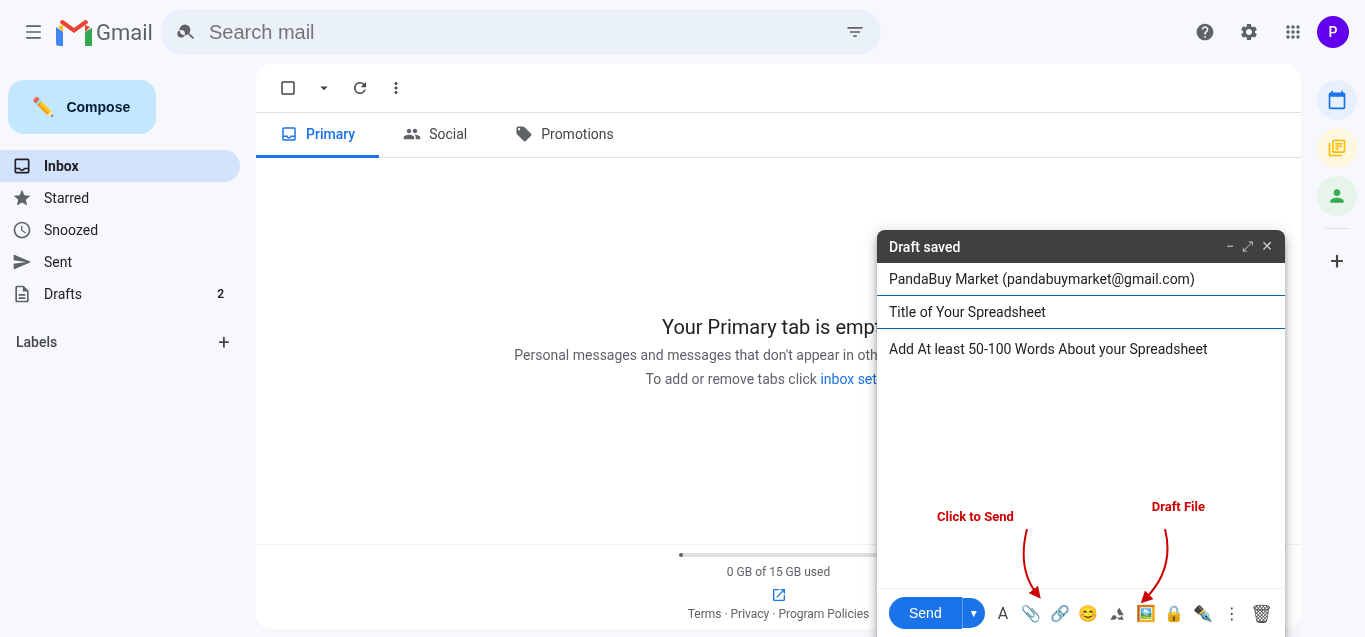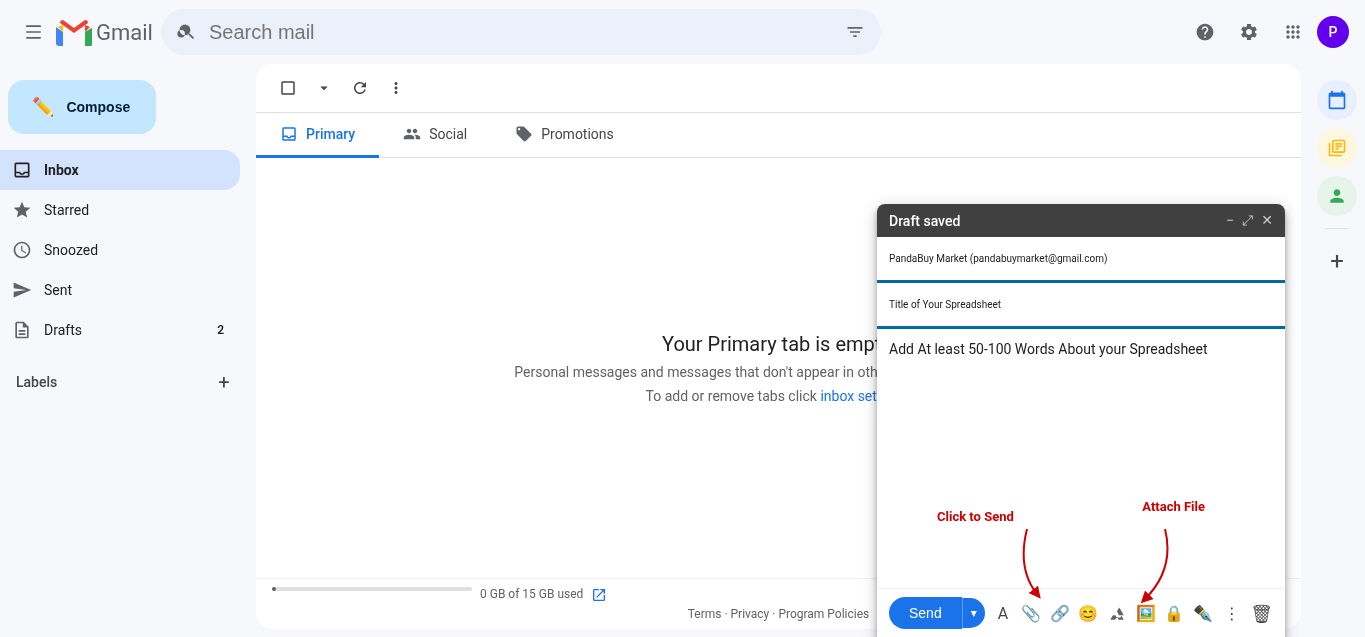--- a/index.html
+++ b/index.html
@@ -18,21 +18,21 @@
     .topbar-icon-btn { width: 40px; height: 40px; border-radius: 50%; display: flex; align-items: center; justify-content: center; cursor: pointer; color: #5f6368; }
     .avatar { width: 32px; height: 32px; border-radius: 50%; background: #6200ee; color: white; display: flex; align-items: center; justify-content: center; font-size: 14px; font-weight: 500; cursor: pointer; }
 
     
     .layout { display: flex; height: calc(637px - 64px); }
 
     
     .sidebar { width: 256px; min-width: 256px; padding: 8px 0; overflow-y: auto; }
     .compose-btn { margin: 8px 16px 16px 8px; background: #c2e7ff; color: #001d35; border: none; border-radius: 16px; padding: 16px 24px; font-size: 14px; font-weight: 600; cursor: pointer; display: flex; align-items: center; gap: 12px; width: 148px; }
     .compose-btn .pencil-icon { font-size: 18px; }
-    .nav-item { display: flex; align-items: center; height: 40px; padding: 0 16px 0 12px; border-radius: 0 16px 16px 0; margin-right: 16px; cursor: pointer; gap: 12px; font-size: 14px; color: #202124; }
+    .nav-item { display: flex; align-items: center; height: 32px; padding: 0 16px 0 12px; border-radius: 0 16px 16px 0; margin-right: 16px; cursor: pointer; gap: 12px; font-size: 14px; color: #202124; }
     .nav-item.active { background: #d3e3fd; font-weight: 700; }
     .nav-item .nav-icon { width: 20px; height: 20px; display: flex; align-items: center; justify-content: center; color: #444746; }
     .nav-item .badge { margin-left: auto; font-size: 12px; font-weight: 600; color: #202124; }
     .labels-section { padding: 8px 16px; display: flex; align-items: center; justify-content: space-between; margin-top: 8px; }
     .labels-section .labels-title { font-size: 14px; color: #444746; font-weight: 500; }
     .labels-section .plus-btn { width: 32px; height: 32px; border-radius: 50%; display: flex; align-items: center; justify-content: center; cursor: pointer; color: #444746; font-size: 20px; }
 
     
     .main-content { flex: 1; display: flex; flex-direction: column; background: #fff; border-radius: 16px; margin: 0 8px 8px 0; overflow: hidden; }
 
@@ -47,39 +47,39 @@
     .tab .tab-icon { font-size: 16px; }
 
     
     .empty-state { flex: 1; display: flex; flex-direction: column; align-items: center; justify-content: center; color: #444746; padding: 40px; }
     .empty-state .main-text { font-size: 20px; color: #202124; margin-bottom: 8px; }
     .empty-state .sub-text { font-size: 14px; color: #5f6368; }
     .empty-state .link { color: #1a73e8; cursor: pointer; text-decoration: none; }
 
     
     .footer { padding: 8px 16px; font-size: 12px; color: #5f6368; text-align: center; border-top: 1px solid #f0f0f0; }
-    .footer .storage { display: flex; align-items: flex-start; gap: 8px; justify-content: flex-start; }
+    .footer .storage { display: flex; align-items: center; gap: 8px; justify-content: flex-start; flex-direction: column; }
     .footer-links { text-align: center; margin-top: 4px; }
     .footer-links a { color: #5f6368; text-decoration: none; }
     .progress-bar { width: 200px; height: 4px; background: #e0e0e0; border-radius: 2px; }
     .progress-fill { height: 100%; width: 2%; background: #5f6368; border-radius: 2px; }
 
     
     .right-panel { width: 56px; background: #f6f8fc; display: flex; flex-direction: column; align-items: center; padding: 16px 0; gap: 8px; }
     .right-panel-icon { width: 40px; height: 40px; border-radius: 50%; display: flex; align-items: center; justify-content: center; cursor: pointer; color: #444746; }
     .right-panel .divider { width: 24px; height: 1px; background: #e0e0e0; margin: 4px 0; }
     .right-panel .add-btn { width: 40px; height: 40px; border-radius: 50%; display: flex; align-items: center; justify-content: center; cursor: pointer; color: #444746; font-size: 24px; }
 
     
     .compose-window { position: fixed; bottom: 0; right: 80px; width: 408px; background: #fff; border-radius: 8px 8px 0 0; box-shadow: 0 8px 10px 1px rgba(0,0,0,.14), 0 3px 14px 3px rgba(0,0,0,.12), 0 4px 5px rgba(0,0,0,.2); z-index: 100; display: flex; flex-direction: column; }
     .compose-header { background: #404040; color: #fff; padding: 8px 12px; display: flex; align-items: center; border-radius: 8px 8px 0 0; cursor: pointer; }
     .compose-header .title { flex: 1; font-size: 14px; font-weight: 500; }
     .compose-header-icons { display: flex; gap: 8px; }
     .compose-header-icons span { cursor: pointer; font-size: 14px; color: #ccc; }
-    .compose-field { padding: 16px 12px; border-bottom: 3px solid #0369a1; font-size: 10px; color: #202124; cursor: text; }
+    .compose-field { padding: 8px 12px; border-bottom: 1px solid #0369a1; font-size: 14px; color: #202124; cursor: text; }
     .compose-body { flex: 1; padding: 12px; min-height: 240px; font-size: 14px; color: #202124; }
     .compose-footer { padding: 8px 12px; display: flex; align-items: center; gap: 8px; border-top: 1px solid #f0f0f0; position: relative; margin-top: 19px; }
     .send-btn-group { display: flex; align-items: center; }
     .send-btn { background: #1a73e8; color: #fff; border: none; border-radius: 18px 0 0 18px; padding: 8px 20px; font-size: 14px; font-weight: 500; cursor: pointer; }
     .send-dropdown { background: #1a73e8; color: #fff; border: none; border-radius: 0 18px 18px 0; padding: 8px 8px; font-size: 12px; cursor: pointer; border-left: 1px solid rgba(255,255,255,0.3); }
     .compose-tool-icon { width: 32px; height: 32px; border-radius: 50%; display: flex; align-items: center; justify-content: center; cursor: pointer; color: #444746; font-size: 16px; }
     .trash-icon { margin-left: auto; color: #444746; cursor: pointer; font-size: 18px; }
 
     
     svg { display: block; }
@@ -316,21 +316,21 @@
     <div style="position:absolute; top:-80px; left:60px; color:#cc0000; font-size:13px; font-weight:700; pointer-events:none;">Click to Send</div>
     <svg style="position:absolute; top:-60px; left:120px; pointer-events:none;" width="60" height="70">
       <path d="M30,0 Q20,40 40,65" stroke="#cc0000" stroke-width="2" fill="none" marker-end="url(#arrowhead)"></path>
       <defs>
           <marker id="arrowhead" markerWidth="6" markerHeight="6" refX="3" refY="3" orient="auto">
             <path d="M0,0 L6,3 L0,6 Z" fill="#cc0000"></path>
           </marker>
         </defs>
     </svg>
 
-    <div style="position:absolute; top:-90px; right:80px; color:#cc0000; font-size:13px; font-weight:700; pointer-events:none;">Attach File</div>
+    <div style="position:absolute; top:-90px; right:80px; color:#cc0000; font-size:13px; font-weight:700; pointer-events:none;">Draft File</div>
     <svg style="position:absolute; top:-60px; right:100px; pointer-events:none;" width="60" height="80">
       <path d="M40,0 Q50,40 20,70" stroke="#cc0000" stroke-width="2" fill="none" marker-end="url(#arrowhead2)"></path>
       <defs>
           <marker id="arrowhead2" markerWidth="6" markerHeight="6" refX="3" refY="3" orient="auto">
             <path d="M0,0 L6,3 L0,6 Z" fill="#cc0000"></path>
           </marker>
         </defs>
     </svg>
     <div class="send-btn-group">
       <button class="send-btn">Send</button>

